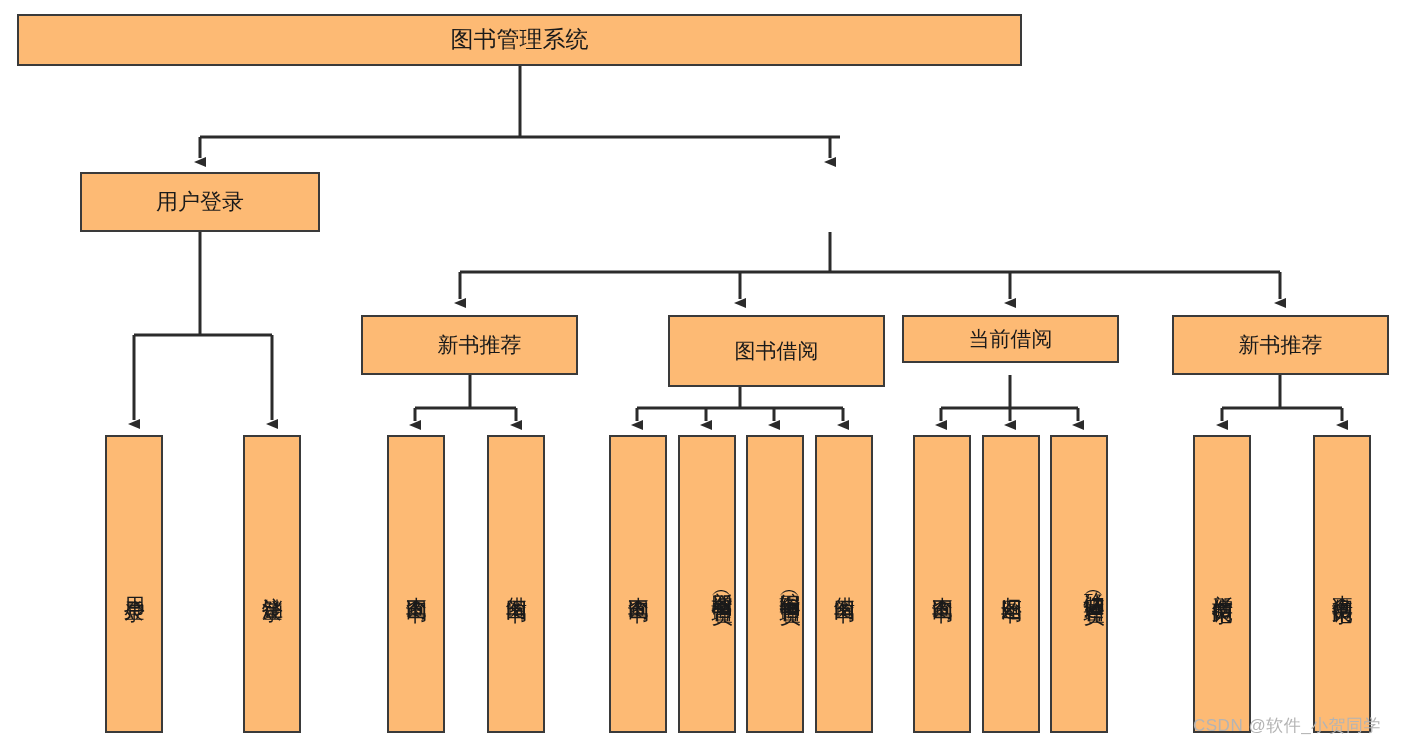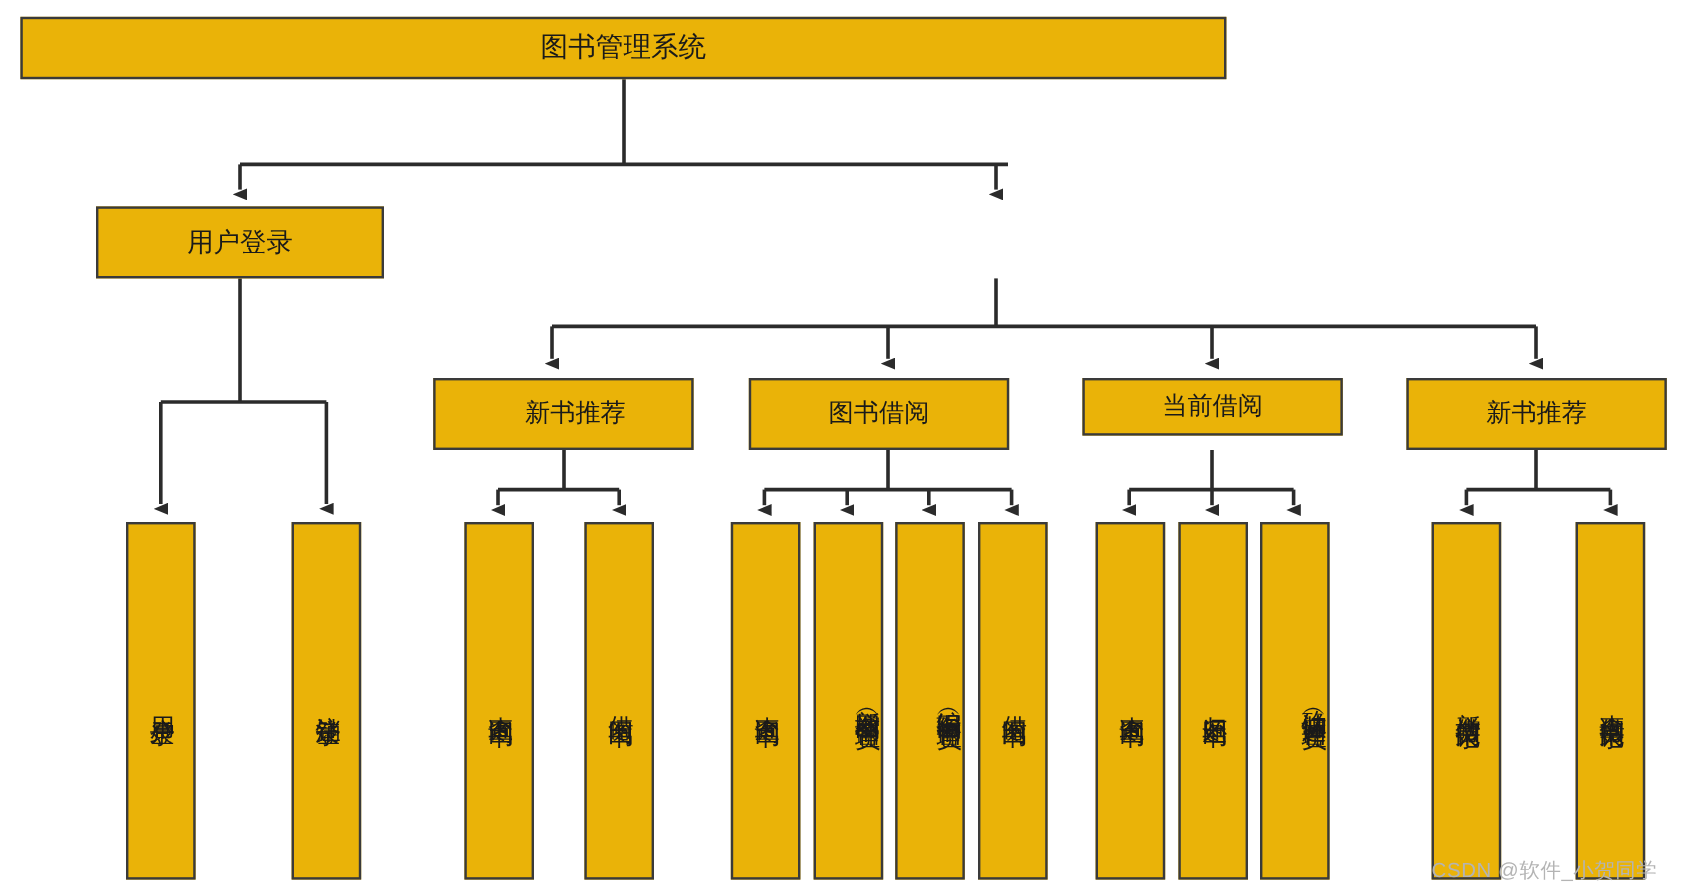--- a/index.html
+++ b/index.html
@@ -22,21 +22,21 @@
     position: absolute;
     left: 0;
     top: 0;
     width: 1405px;
     height: 747px;
     pointer-events: none;
   }
   .node {
     position: absolute;
     box-sizing: border-box;
-    background: #eab308;
+    background: #fdba74;
     border: 2px solid #3a3a3a;
     color: #1a1a1a;
     display: flex;
     align-items: center;
     justify-content: center;
     text-align: left;
     line-height: 1.18;
     z-index: 2;
   }
   .node.root {
@@ -136,21 +136,21 @@
     <span>图书管理系统</span>
   </div>
 
   <div class="node level1" style="left:80px; top:172px; width:240px; height:60px;">
     <span>用户登录</span>
   </div>
 
   <div class="node level2" style="left:361px; top:315px; width:217px; height:60px;padding-left:20px;">
     <span>新书推荐</span>
   </div>
-  <div class="node level2" style="left:624px; top:315px; width:217px; height:60px;">
+  <div class="node level2" style="left:668px; top:315px; width:217px; height:72px;">
     <span>图书借阅</span>
   </div>
   <div class="node level2" style="left:902px; top:315px; width:217px; height:48px;">
     <span>当前借阅</span>
   </div>
   <div class="node level2" style="left:1172px; top:315px; width:217px; height:60px;">
     <span>新书推荐</span>
   </div>
 
   <div class="node leaf center" style="left:105px; top:435px; width:58px; height:298px;">

